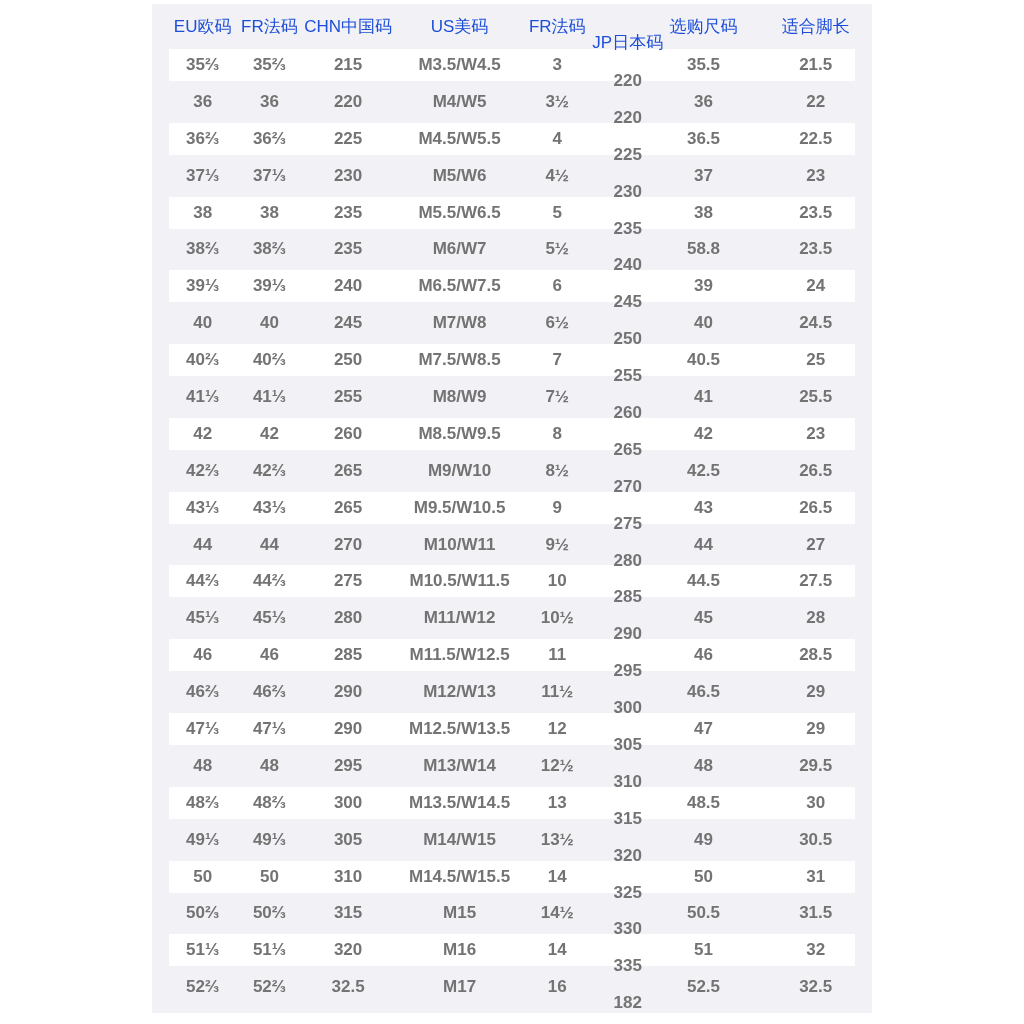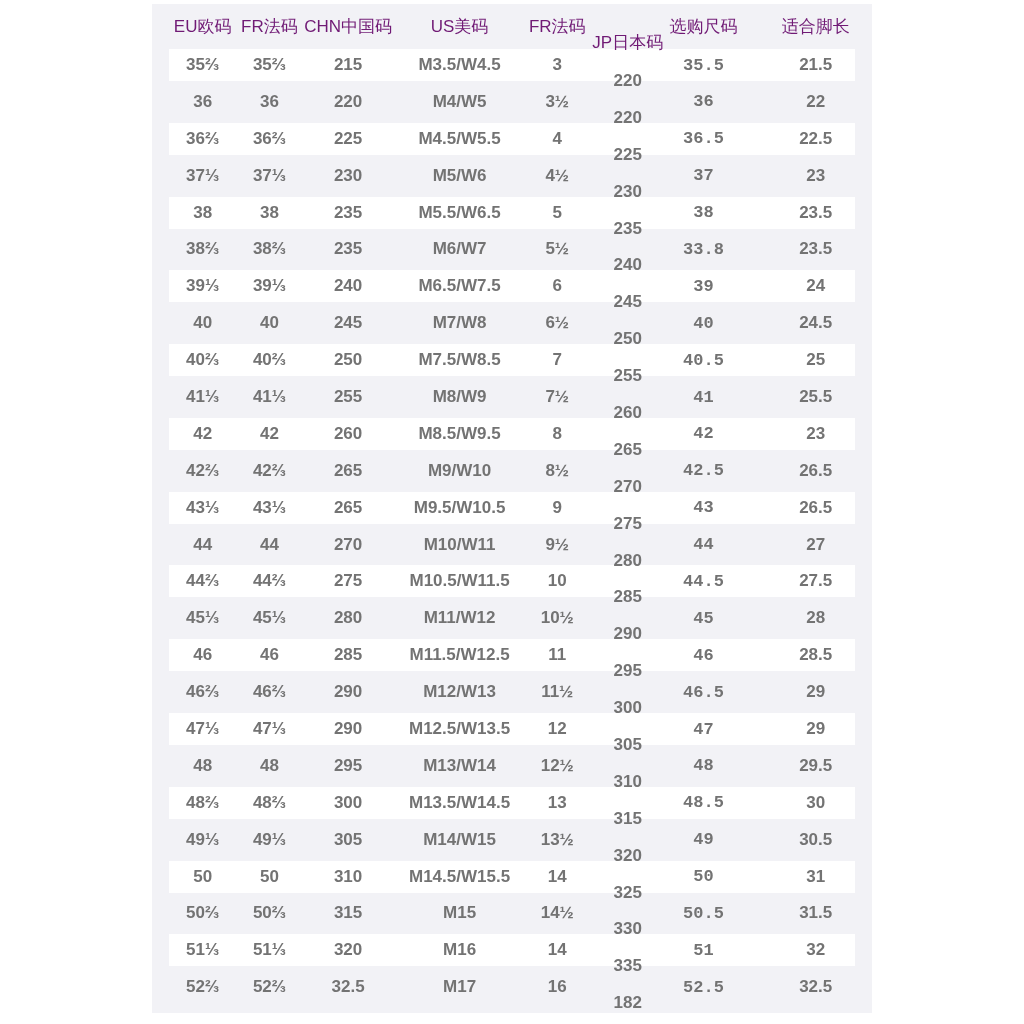--- a/index.html
+++ b/index.html
@@ -26,21 +26,21 @@
     padding: 0 17px;
   }
   .trow {
     display: flex;
     align-items: center;
   }
   .thead {
     height: 45px;
     font-size: 17px;
     font-weight: 400;
-    color: #701a75;
+    color: #1d4ed8;
   }
   .drow {
     height: 32px;
     margin-bottom: 4.9px;
     font-size: 17px;
     font-weight: 700;
     color: #737373;
   }
   .drow.alt {
     background: #ffffff;
@@ -49,21 +49,21 @@
     text-align: center;
     white-space: nowrap;
     overflow: visible;
   }
   .c0 { width: 10.35%; }
   .c1 { width: 10.20%; }
   .c2 { width: 14.00%; }
   .c3 { width: 20.30%; }
   .c4 { width: 9.75%;  }
   .c5 { width: 11.95%; margin-top: 32px; }
-  .c6 { width: 11.35%; font-family: Liberation Mono, monospace; }
+  .c6 { width: 11.35%; }
   .c7 { width: 12.10%; margin-left: 36px; }
 </style>
 </head>
 <body>
 
 <div class="page">
   <div class="panel">
     <div class="trow thead" id="header-row">
         <span class="cell c0">EU欧码</span>
         <span class="cell c1">FR法码</span>
@@ -125,21 +125,21 @@
           <span class="cell c6">38</span>
           <span class="cell c7">23.5</span>
         </div>
         <div class="trow drow">
           <span class="cell c0">38⅔</span>
           <span class="cell c1">38⅔</span>
           <span class="cell c2">235</span>
           <span class="cell c3">M6/W7</span>
           <span class="cell c4">5½</span>
           <span class="cell c5">240</span>
-          <span class="cell c6">33.8</span>
+          <span class="cell c6">58.8</span>
           <span class="cell c7">23.5</span>
         </div>
         <div class="trow drow alt">
           <span class="cell c0">39⅓</span>
           <span class="cell c1">39⅓</span>
           <span class="cell c2">240</span>
           <span class="cell c3">M6.5/W7.5</span>
           <span class="cell c4">6</span>
           <span class="cell c5">245</span>
           <span class="cell c6">39</span>

